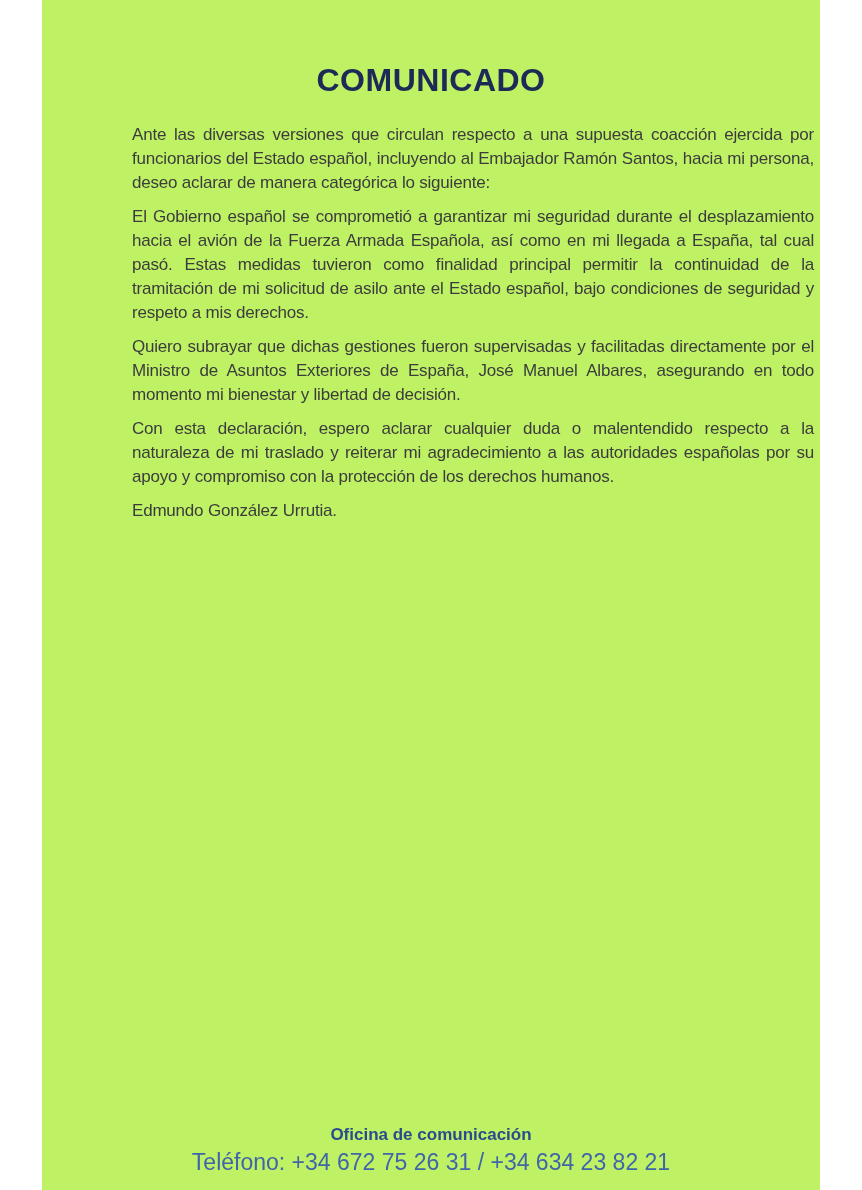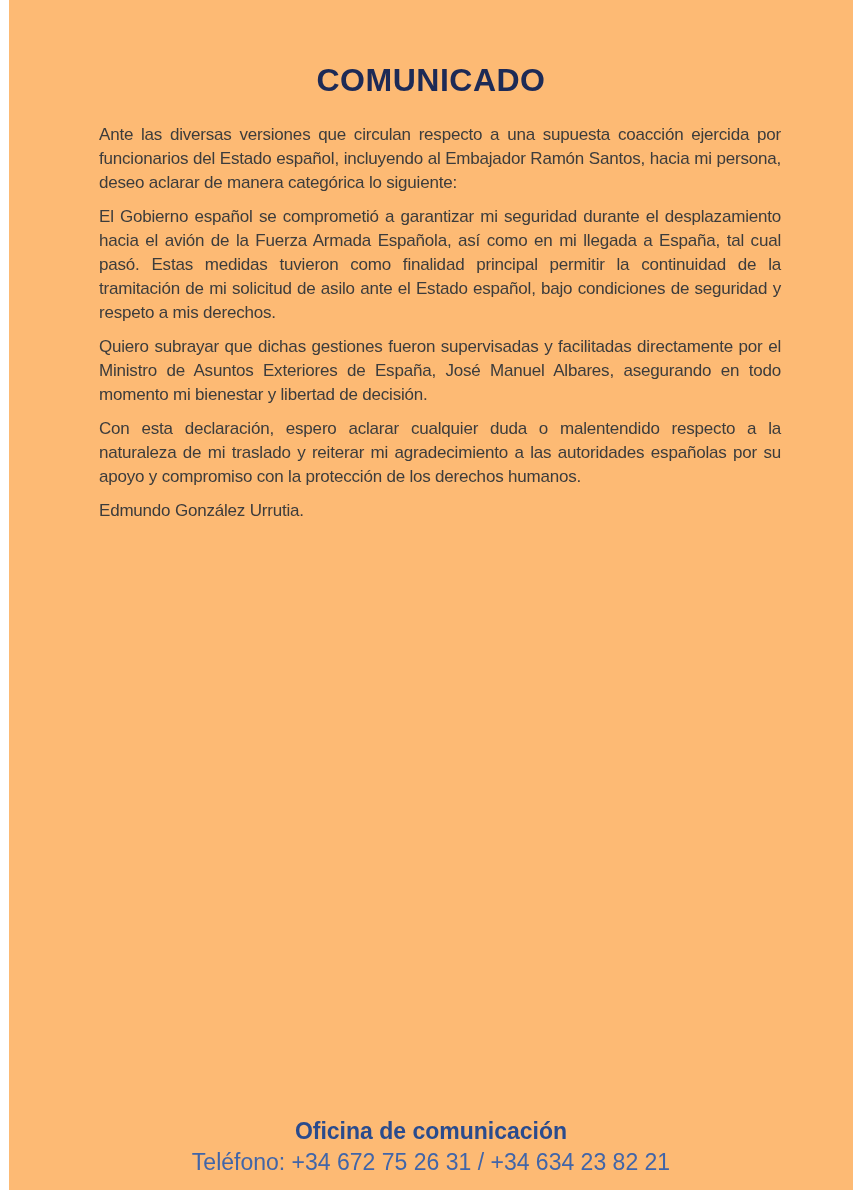--- a/index.html
+++ b/index.html
@@ -2,24 +2,24 @@
 <html><head>
 <meta charset="utf-8">
 <style>
   html, body {
     margin: 0;
     padding: 0;
     background: #ffffff;
   }
   .page {
     position: relative;
-    width: 844px;
+    width: 778px;
     height: 1190px;
     margin: 0 auto;
-    background: #fdba74;
+    background: #bef264;
     font-family: "Liberation Sans", sans-serif;
     overflow: hidden;
     box-sizing: border-box;
   }
   .doc-title {
     margin: 0;
     padding-top: 62px;
     text-align: center;
     font-size: 32px;
     font-weight: 700;
@@ -50,21 +50,21 @@
   }
   .footer {
     position: absolute;
     left: 0;
     right: 0;
     bottom: 14px;
     text-align: center;
   }
   .footer .office {
     margin: 0;
-    font-size: 23px;
+    font-size: 17px;
     font-weight: 700;
     color: #2a4b8d;
   }
   .footer .phone {
     margin: 4px 0 0 0;
     font-size: 23px;
     color: #4165a8;
   }
 </style>
 </head>

